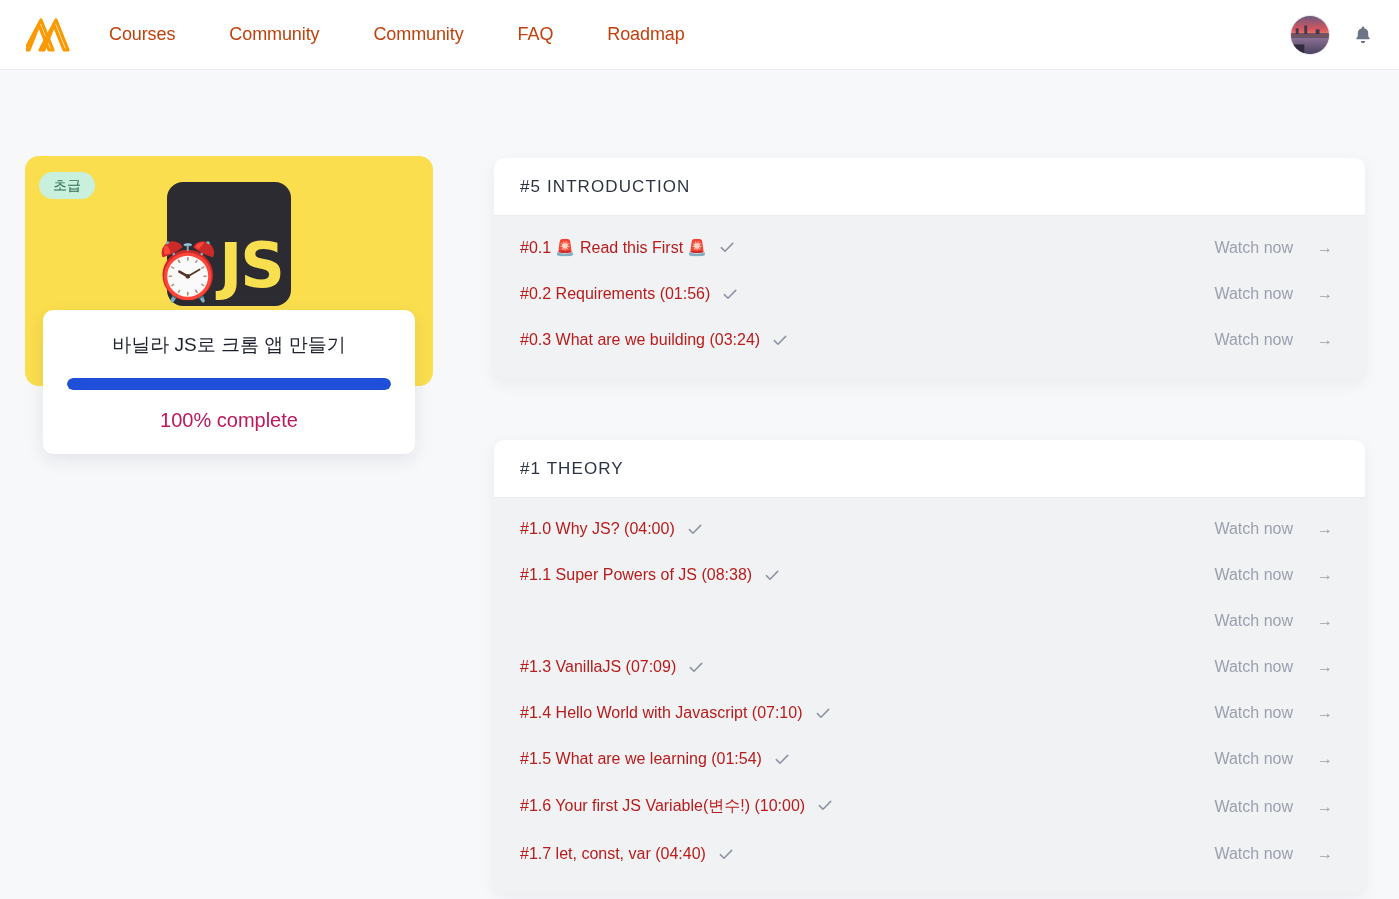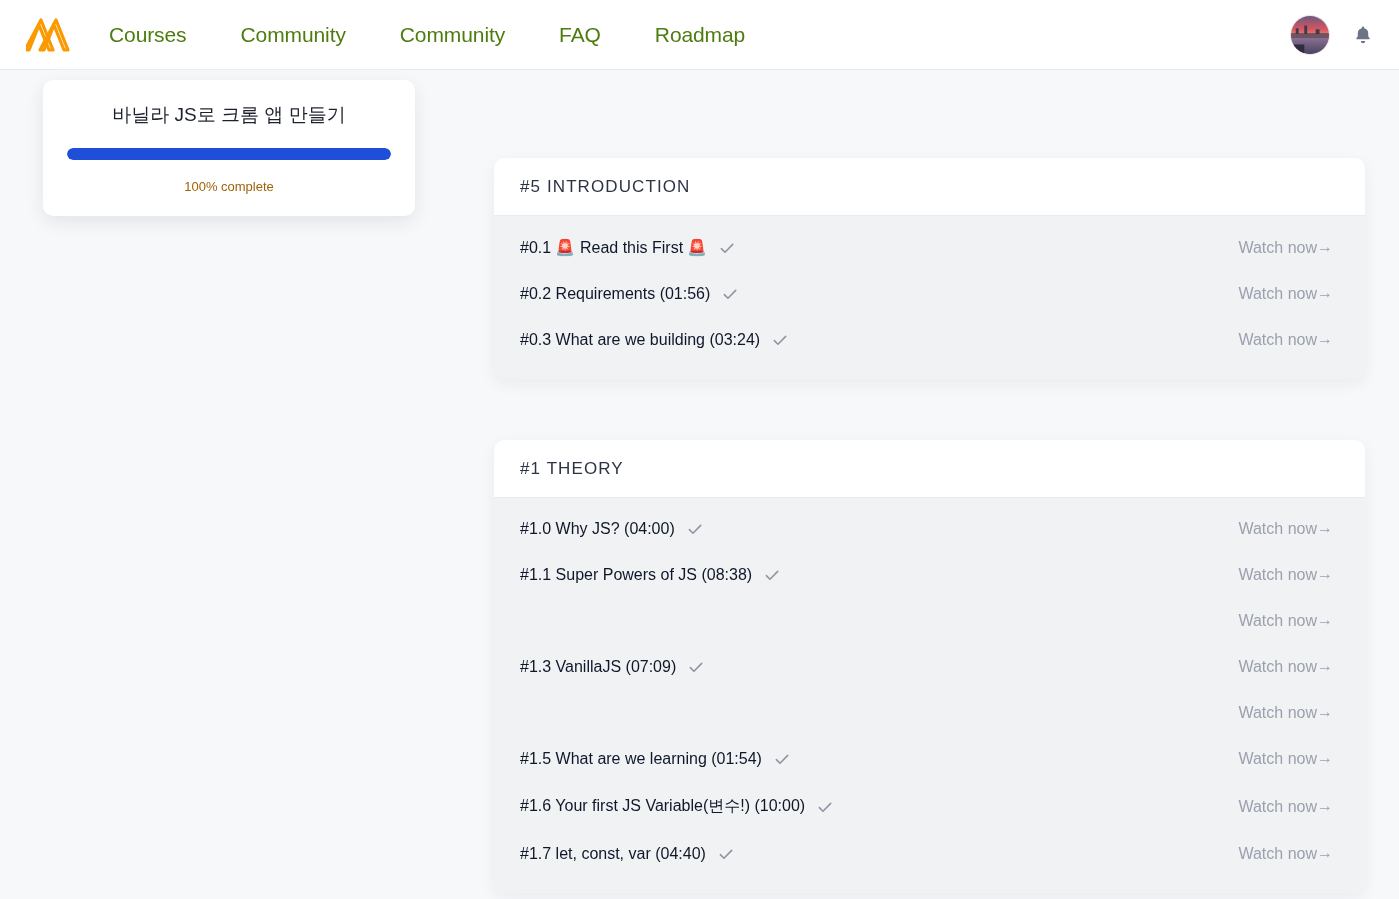--- a/index.html
+++ b/index.html
@@ -39,22 +39,22 @@
     cursor: pointer;
   }
 
   .nav {
     display: flex;
     align-items: center;
     margin-left: 31px;
   }
 
   .nav-item {
-    font-size: 21px;
-    color: #4d7c0f;
+    font-size: 18px;
+    color: #c2410c;
     padding: 10px 0;
     margin-right: 54px;
     cursor: pointer;
     white-space: nowrap;
     letter-spacing: -0.1px;
   }
   .nav-item:last-child { margin-right: 0; }
 
   .header-right {
     margin-left: auto;
@@ -183,22 +183,22 @@
   }
 
   .progress-fill {
     height: 100%;
     border-radius: 999px;
     background: #1f4fd8;
   }
 
   .progress-label {
     margin-top: 19px;
-    font-size: 13px;
-    color: #a16207;
+    font-size: 20px;
+    color: #be185d;
   }
 
   
   .sections {
     flex: 1 1 auto;
     min-width: 0;
     padding-top: 2px;
   }
 
   .section {
@@ -222,40 +222,41 @@
 
   .lesson-row {
     display: flex;
     align-items: center;
     padding: 14px 32px 14px 26px;
     cursor: pointer;
   }
 
   .lesson-title {
     font-size: 16px;
-    color: #0f172a;
-    display: flex;
-    align-items: center;
+    color: #b91c1c;
+    display: flex;
+    align-items: flex-start;
     gap: 9px;
     white-space: nowrap;
   }
 
   .check {
     flex: 0 0 auto;
     display: inline-flex;
     align-items: center;
     margin-left: 2px;
   }
 
   .watch {
     margin-left: auto;
     font-size: 16px;
     color: #9aa0ad;
     display: flex;
-    gap: 0;
+    align-items: center;
+    gap: 24px;
     white-space: nowrap;
   }
 
   .arrow { font-size: 16px; line-height: 1; }
 </style>
 </head>
 <body>
 
 <div class="header">
 
@@ -304,20 +305,27 @@
         <path d="M12 2.6a1.35 1.35 0 0 1 1.35 1.35v.6a5.7 5.7 0 0 1 4.35 5.53v3.3l1.5 2.3a.7.7 0 0 1-.59 1.08H5.39a.7.7 0 0 1-.59-1.08l1.5-2.3v-3.3a5.7 5.7 0 0 1 4.35-5.53v-.6A1.35 1.35 0 0 1 12 2.6z"></path>
         <path d="M9.6 18.6h4.8a2.4 2.4 0 0 1-4.8 0z"></path>
       </svg>
     </div>
   </div>
 </div>
 
 <div class="page">
 
   <div class="course-card-wrap">
+    <div class="course-thumb" style="background:#fade4e">
+      <div class="level-badge">초급</div>
+      <div class="thumb-art">
+        <div class="js-logo">JS</div>
+        <div class="clock-emoji">⏰</div>
+      </div>
+    </div>
 
     <div class="course-info">
       <div class="course-title">바닐라 JS로 크롬 앱 만들기</div>
       <div class="progress-track">
         <div class="progress-fill" id="progress-fill" style="width: 100%; background: rgb(31, 79, 216);"></div>
       </div>
       <div class="progress-label">100% complete</div>
     </div>
   </div>
 
@@ -414,20 +422,28 @@
                   <path d="M4.5 12.8l4.8 4.8L19.6 7.2"></path>
                 </svg>
               </span>
             </div>
             <div class="watch">
               <span>Watch now</span>
               <span class="arrow">→</span>
             </div>
           </div>
           <div class="lesson-row">
+            <div class="lesson-title">
+              <span>#1.4 Hello World with Javascript (07:10)</span>
+              <span class="check">
+                <svg viewBox="0 0 24 24" width="18" height="18" fill="none" stroke="#8d94a2" stroke-width="2.1" stroke-linecap="round" stroke-linejoin="round" aria-hidden="true">
+                  <path d="M4.5 12.8l4.8 4.8L19.6 7.2"></path>
+                </svg>
+              </span>
+            </div>
             <div class="watch">
               <span>Watch now</span>
               <span class="arrow">→</span>
             </div>
           </div>
           <div class="lesson-row">
             <div class="lesson-title">
               <span>#1.5 What are we learning (01:54)</span>
               <span class="check">
                 <svg viewBox="0 0 24 24" width="18" height="18" fill="none" stroke="#8d94a2" stroke-width="2.1" stroke-linecap="round" stroke-linejoin="round" aria-hidden="true">

